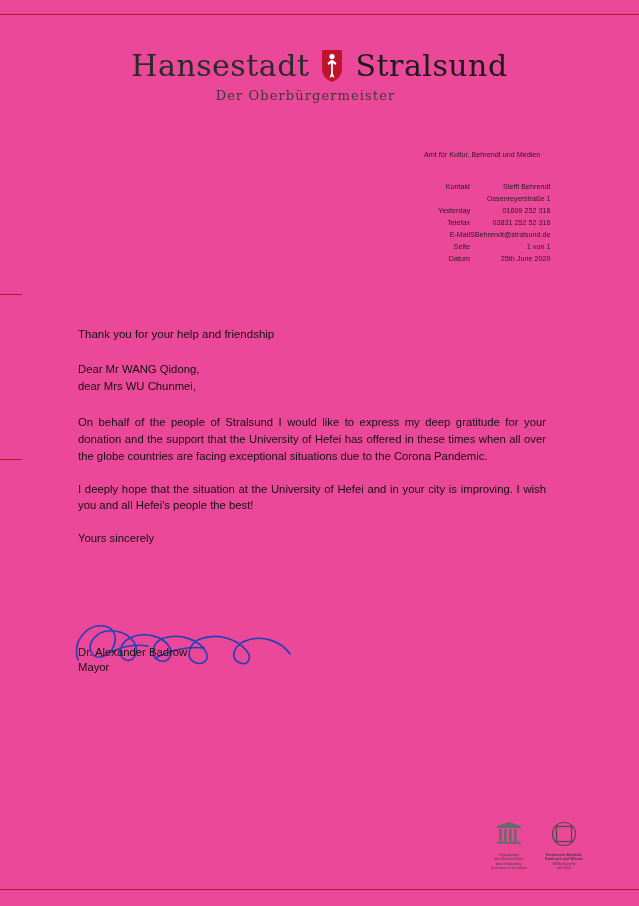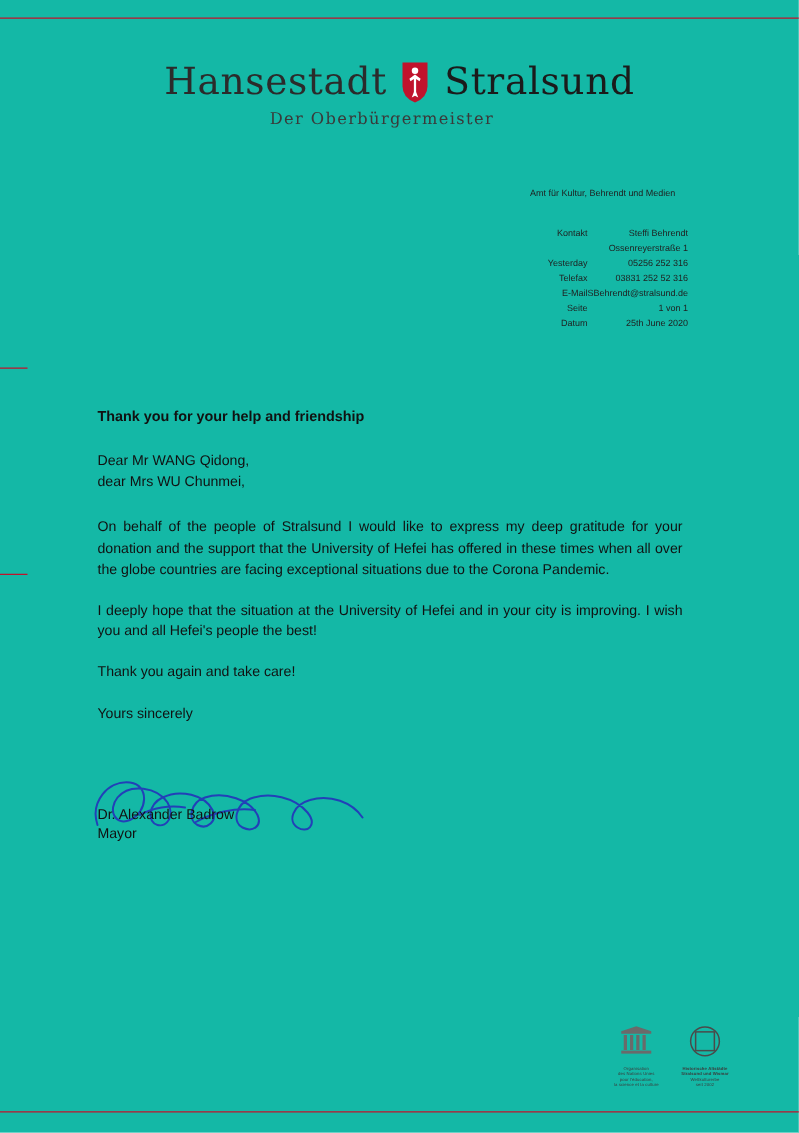--- a/index.html
+++ b/index.html
@@ -12,21 +12,21 @@
     height: 906px;
     position: relative;
     font-family: "Liberation Sans", sans-serif;
     color: #1a1a1a;
     overflow: hidden;
   }
 
   .page {
     position: absolute;
     inset: 0;
-    background: #14b8a6;
+    background: #ec4899;
   }
 
   
   .rule-top {
     position: absolute;
     left: 0;
     right: 0;
     top: 14px;
     height: 1px;
     background: #c0132c;
@@ -130,21 +130,21 @@
     color: #111;
   }
   .address div { white-space: nowrap; }
 
   
   .subject {
     position: absolute;
     top: 328px;
     left: 78px;
     font-size: 11.5px;
-    font-weight: 700;
+    font-weight: 400;
     color: #111;
   }
   .letter {
     position: absolute;
     top: 361px;
     left: 78px;
     width: 468px;
     font-size: 11.3px;
     line-height: 1.48;
     color: #111;
@@ -229,21 +229,21 @@
         <tr>
           <td class="k">Kontakt</td>
           <td>Steffi Behrendt</td>
         </tr>
         <tr>
           <td class="k"></td>
           <td>Ossenreyerstraße 1</td>
         </tr>
         <tr>
           <td class="k">Yesterday</td>
-          <td>05256 252 316</td>
+          <td>01609 252 316</td>
         </tr>
         <tr>
           <td class="k">Telefax</td>
           <td>03831 252 52 316</td>
         </tr>
         <tr>
           <td class="k">E-Mail</td>
           <td>SBehrendt@stralsund.de</td>
         </tr>
         <tr>
@@ -261,21 +261,20 @@
 
   <div class="subject">Thank you for your help and friendship</div>
 
   <div class="letter">
     <p class="salutation">
       <span>Dear Mr WANG Qidong,</span><br>
       <span>dear Mrs WU Chunmei,</span>
     </p>
     <p>On behalf of the people of Stralsund I would like to express my deep gratitude for your donation and the support that the University of Hefei has offered in these times when all over the globe countries are facing exceptional situations due to the Corona Pandemic.</p>
     <p>I deeply hope that the situation at the University of Hefei and in your city is improving. I wish you and all Hefei's people the best!</p>
-    <p class="tight">Thank you again and take care!</p>
     <p class="closing">Yours sincerely</p>
   </div>
 
   <div class="sig-wrap">
     <svg width="260" height="60" viewBox="0 0 260 60">
       <g fill="none" stroke="#2240b8" stroke-width="1.6" stroke-linecap="round">
         <path d="M18 48 C12 30 26 12 44 14 C60 16 58 38 44 44 C32 49 26 36 34 26 C44 14 66 18 74 30 C80 40 74 50 66 48 C58 46 58 32 70 26 C84 19 104 24 110 36 C114 45 106 52 98 48 C90 44 92 30 104 26 C120 21 140 28 146 40 C150 49 142 54 134 50 C126 46 128 32 140 27 C156 21 176 26 186 38 C194 48 186 55 178 50 C170 45 174 32 188 28 C204 23 222 30 230 42"></path>
         <path d="M52 40 C62 34 76 32 88 34"></path>
         <path d="M96 46 C110 38 128 34 144 36"></path>
       </g>

